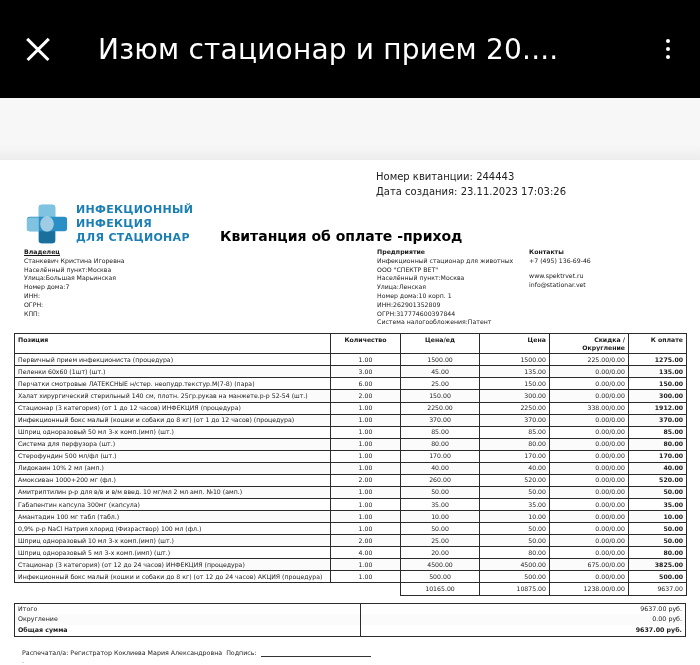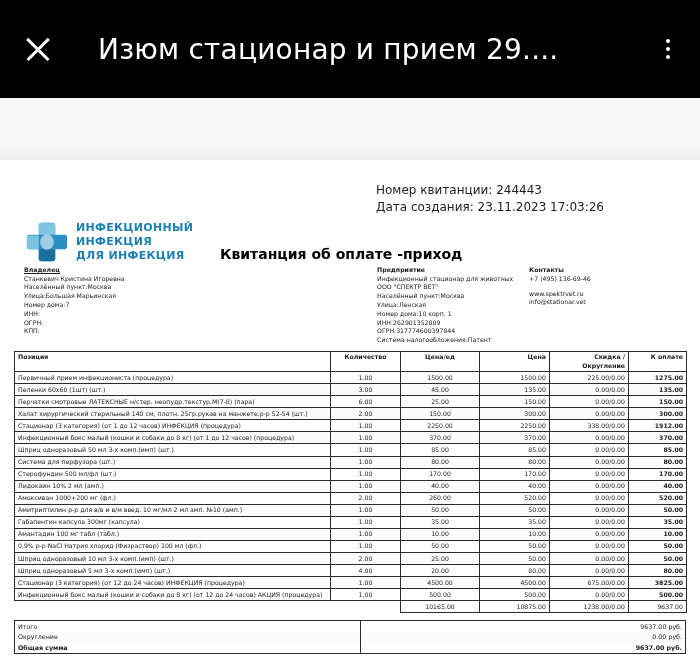--- a/index.html
+++ b/index.html
@@ -70,23 +70,23 @@
   .sheet {
     padding: 0 14px;
     background: #ffffff;
     font-size: 6.3px;
     color: #1a1a1a;
     line-height: 1.32;
   }
 
   
   .meta {
-    padding-top: 22px;
+    padding-top: 10px;
     padding-left: 362px;
-    font-size: 12px;
+    font-size: 10px;
     line-height: 1.45;
     color: #222;
   }
 
   
   .header-row {
     position: relative;
     height: 48px;
   }
   .logo {
@@ -187,21 +187,21 @@
     gap: 4px;
   }
   .sig-line { display: inline-block; border-bottom: 0.8px solid #333; width: 110px; height: 7px; }
   .dot-row { padding-left: 8px; font-size: 6.3px; height: 9px; color:#555; }
 </style>
 </head>
 <body>
 
 <div class="appbar">
   <div class="close-btn"></div>
-  <div class="appbar-title">Изюм стационар и прием 29....</div>
+  <div class="appbar-title">Изюм стационар и прием 20....</div>
   <div class="menu-btn">
     <i></i>
     <i></i>
     <i></i>
   </div>
 </div>
 
 <div class="band"></div>
 
 <div class="sheet">
@@ -216,21 +216,21 @@
       <svg class="logo-mark" viewBox="0 0 100 92">
         <path d="M38 4 h24 a6 6 0 0 1 6 6 v20 h20 a6 6 0 0 1 6 6 v20 a6 6 0 0 1 -6 6 h-20 v20 a6 6 0 0 1 -6 6 h-24 a6 6 0 0 1 -6 -6 v-20 h-20 a6 6 0 0 1 -6 -6 v-20 a6 6 0 0 1 6 -6 h20 v-20 a6 6 0 0 1 6 -6 z" fill="#2a8fc4"></path>
         <path d="M38 4 h24 a6 6 0 0 1 6 6 v20 h-36 v-20 a6 6 0 0 1 6 -6 z" fill="#7fc3e0"></path>
         <path d="M12 32 h20 v30 h-20 a6 6 0 0 1 -6 -6 v-18 a6 6 0 0 1 6 -6 z" fill="#7fc3e0"></path>
         <path d="M32 62 h36 v20 a6 6 0 0 1 -6 6 h-24 a6 6 0 0 1 -6 -6 z" fill="#1a6f9c"></path>
         <ellipse cx="50" cy="46" rx="15" ry="17" fill="#ffffff" opacity="0.55"></ellipse>
       </svg>
       <div class="logo-text">
         <div>ИНФЕКЦИОННЫЙ</div>
         <div>ИНФЕКЦИЯ</div>
-        <div>ДЛЯ ИНФЕКЦИЯ</div>
+        <div>ДЛЯ СТАЦИОНАР</div>
       </div>
     </div>
     <div class="doc-title">Квитанция об оплате -приход</div>
   </div>
 
   <div class="info">
     <div class="col-owner">
       <div><b class="u">Владелец</b></div>
       <div>Станкевич Кристина Игоревна</div>
       <div>Населённый пункт:Москва</div>

